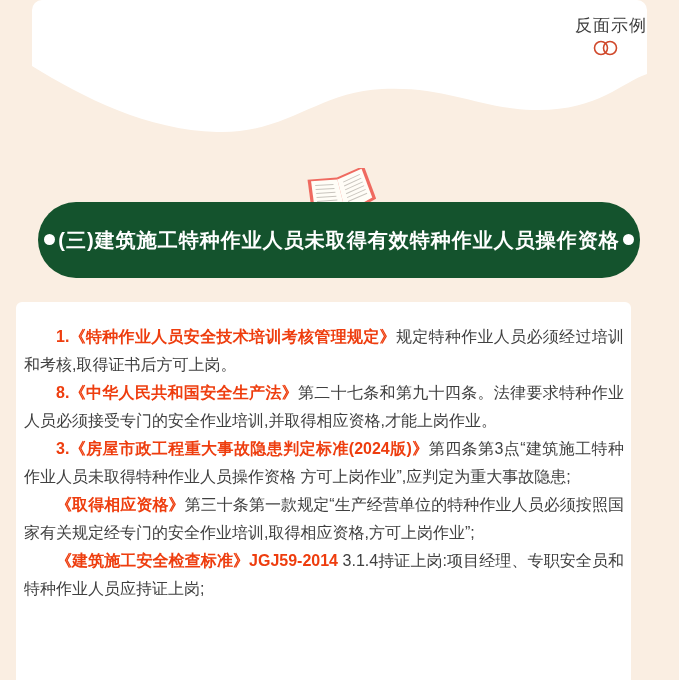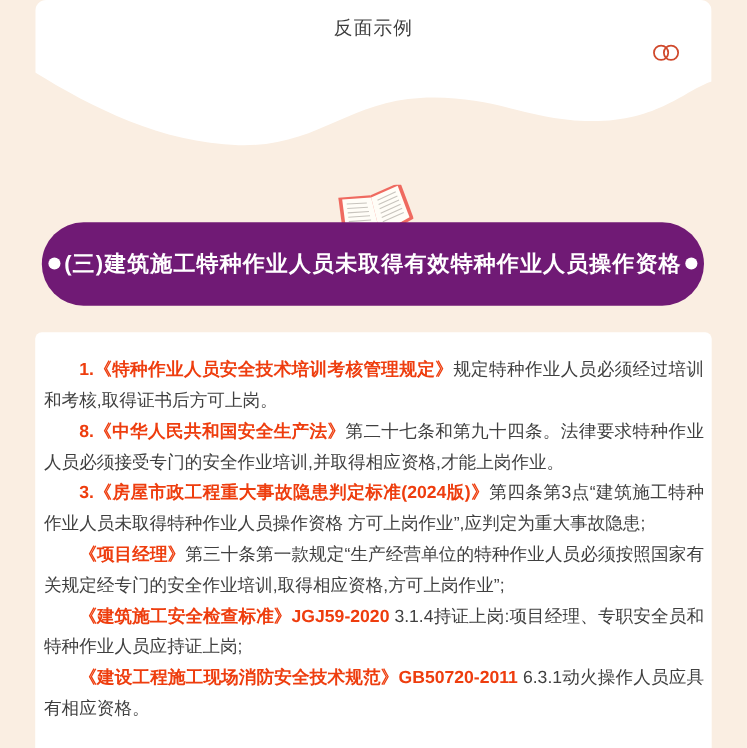--- a/index.html
+++ b/index.html
@@ -9,43 +9,43 @@
     font-family:"Liberation Sans","DejaVu Sans",sans-serif;
   }
   
   .top-card{
     position:absolute;left:32px;top:0;width:615px;height:142px;
     border-radius:10px 10px 0 0;overflow:hidden;
   }
   .top-card svg.wave{position:absolute;left:0;top:0;width:100%;height:100%;display:block;}
   .header-label{
     position:absolute;top:14px;left:0;width:100%;
-    text-align:center;font-size:17px;color:#3c3c3c;letter-spacing:1px;
+    text-align:right;font-size:17px;color:#3c3c3c;letter-spacing:1px;
   }
   .rings{position:absolute;top:39px;right:28px;width:27px;height:18px;}
   
   .banner{
     position:absolute;left:38px;top:202px;width:602px;height:76px;
-    background:#701a75;border-radius:40px;
+    background:#14532d;border-radius:40px;
     display:flex;flex-direction:column;justify-content:center;align-items:center;
     box-sizing:border-box;padding:0 34px;
   }
   .banner-line{
     color:#ffffff;font-weight:bold;font-size:20px;line-height:27px;
     letter-spacing:1px;text-align:center;white-space:nowrap;
   }
   .banner-dot{
     position:absolute;width:11px;height:11px;border-radius:50%;background:#ffffff;top:32px;
   }
   .banner-dot.left{left:6px;}
   .banner-dot.right{right:6px;}
   .book-icon{position:absolute;left:306px;top:168px;width:70px;height:52px;}
   
   .content-card{
-    position:absolute;left:32px;top:302px;width:615px;height:378px;
+    position:absolute;left:16px;top:302px;width:615px;height:378px;
     background:#ffffff;border-radius:6px 6px 0 0;
     box-sizing:border-box;padding:21px 7px 0 8px;
   }
   .content-card p{
     margin:0;font-size:16px;line-height:28px;color:#404040;
     text-indent:2em;text-align:justify;
   }
   .lead{color:#ee3d0e;font-weight:bold;}
 </style>
 </head>
@@ -88,16 +88,15 @@
 <div class="banner">
   <span class="banner-dot left"></span>
   <span class="banner-dot right"></span>
   <div class="banner-line">(三)建筑施工特种作业人员未取得有效特种作业人员操作资格</div>
 </div>
 
 <div class="content-card">
   <p><span class="lead">1.《特种作业人员安全技术培训考核管理规定》</span><span>规定特种作业人员必须经过培训和考核,取得证书后方可上岗。</span></p>
   <p><span class="lead">8.《中华人民共和国安全生产法》</span><span>第二十七条和第九十四条。法律要求特种作业人员必须接受专门的安全作业培训,并取得相应资格,才能上岗作业。</span></p>
   <p><span class="lead">3.《房屋市政工程重大事故隐患判定标准(2024版)》</span><span>第四条第3点“建筑施工特种作业人员未取得特种作业人员操作资格 方可上岗作业”,应判定为重大事故隐患;</span></p>
-  <p><span class="lead">《项目经理》</span><span>第三十条第一款规定“生产经营单位的特种作业人员必须按照国家有关规定经专门的安全作业培训,取得相应资格,方可上岗作业”;</span></p>
-  <p><span class="lead">《建筑施工安全检查标准》JGJ59-2020</span><span> 3.1.4持证上岗:项目经理、专职安全员和特种作业人员应持证上岗;</span></p>
-  <p><span class="lead">《建设工程施工现场消防安全技术规范》GB50720-2011</span><span> 6.3.1动火操作人员应具有相应资格。</span></p>
+  <p><span class="lead">《取得相应资格》</span><span>第三十条第一款规定“生产经营单位的特种作业人员必须按照国家有关规定经专门的安全作业培训,取得相应资格,方可上岗作业”;</span></p>
+  <p><span class="lead">《建筑施工安全检查标准》JGJ59-2014</span><span> 3.1.4持证上岗:项目经理、专职安全员和特种作业人员应持证上岗;</span></p>
 </div>
 
 </body></html>

